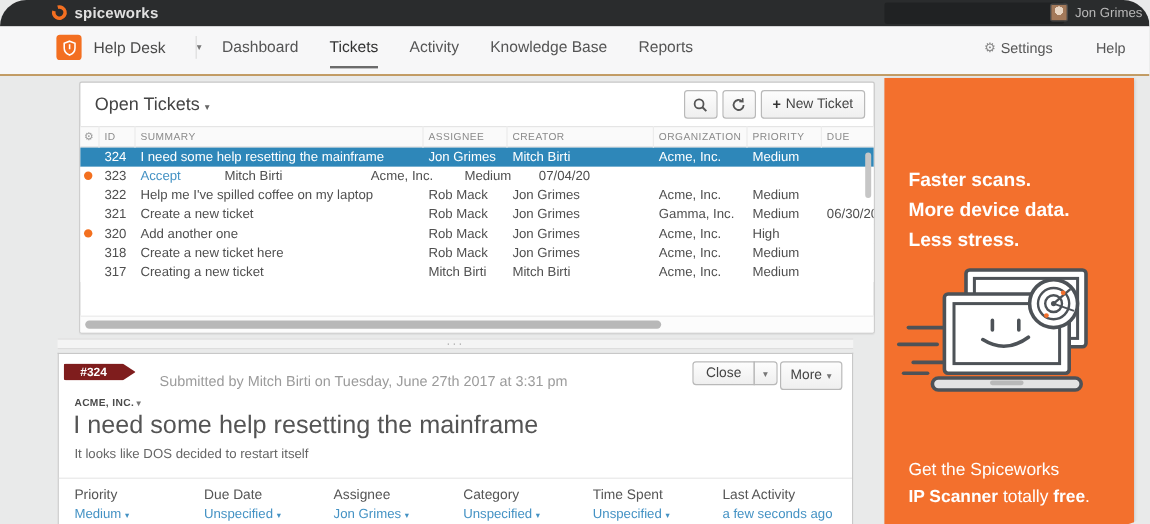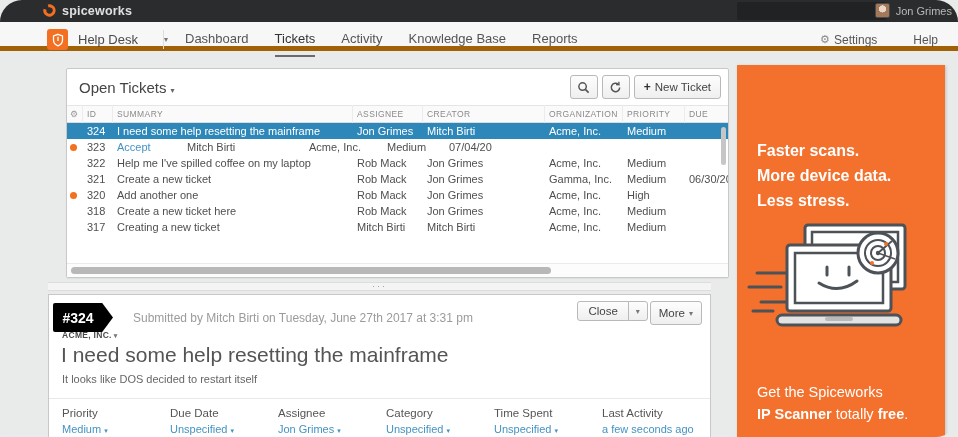--- a/index.html
+++ b/index.html
@@ -10,21 +10,21 @@
   
   #topbar { position:absolute; left:0; top:0; width:958px; height:22px; background:#2a2c2d; }
   .brand { position:absolute; left:42px; top:3px; display:flex; align-items:center; gap:5px; }
   .brand-text { color:#e0e0e0; font-size:12.5px; font-weight:600; letter-spacing:.2px; }
   .topbar-inset { position:absolute; left:737px; top:2px; width:150px; height:18px; background:rgba(0,0,0,.22); border-radius:2px; }
   .topbar-user { position:absolute; right:6px; top:3px; display:flex; align-items:center; gap:6px; }
   .avatar { width:15px; height:15px; border-radius:2px; background:radial-gradient(circle at 50% 38%, #e9d6c4 0 34%, #a3795a 35% 100%); border:1px solid #4a4a4a; }
   .user-name { color:#b9b9b9; font-size:11px; }
 
   
-  #navbar { position:absolute; left:0; top:22px; width:958px; height:29px; background:#f7f7f8; border-bottom:5px solid #a16207; }
+  #navbar { position:absolute; left:0; top:22px; width:958px; height:41px; background:#f7f7f8; border-bottom:1px solid #a16207; }
   .app-group { position:absolute; left:47px; top:0; height:35px; display:flex; align-items:center; gap:10px; }
   .app-icon { width:21px; height:21px; border-radius:3px; background:#f36f21; display:flex; align-items:center; justify-content:center; }
   .app-label { font-size:13px; color:#4a4a4a; }
   .caret { font-size:8px; color:#777; }
   .app-caret { margin-left:16px; }
   .nav-divider { position:absolute; left:163px; top:8px; width:1px; height:19px; background:#ddd; }
   .tabs { position:absolute; left:185px; top:0; height:35px; display:flex; gap:26px; }
   .tab { height:35px; display:flex; align-items:center; font-size:13px; color:#555; border-bottom:2px solid transparent; cursor:pointer; }
   .tab.active { color:#333; border-bottom-color:#6b6b6b; }
   .nav-right { position:absolute; right:20px; top:0; height:35px; display:flex; align-items:center; gap:36px; }
@@ -65,21 +65,21 @@
   .vscroll-thumb { position:absolute; right:2px; top:58px; width:5px; height:38px; background:#c6c6c6; border-radius:3px; }
   .hscroll-track { position:absolute; left:0; right:0; bottom:0; height:14px; background:#fcfcfc; border-top:1px solid #eaeaea; }
   .hscroll-thumb { position:absolute; left:4px; top:3px; width:480px; height:7px; background:#b8b8b8; border-radius:4px; }
 
   
   #resize-handle { position:absolute; left:48px; top:282px; width:663px; height:9px; background:#f4f4f4; border-top:1px solid #ddd; border-bottom:1px solid #ddd; text-align:center; font-size:9px; line-height:6px; color:#999; letter-spacing:2px; cursor:row-resize; }
 
   
   #detail-panel { position:absolute; left:48px; top:294px; width:663px; height:143px; background:#fff; border:1px solid #c8c8c8; border-bottom:none; }
   .detail-header { position:relative; height:30px; }
-  .ticket-badge { position:absolute; left:4px; top:8px; width:60px; height:29px; background:#000000; color:#fff; font-size:14px; font-weight:700; display:flex; align-items:center; justify-content:center; padding-right:10px; clip-path:polygon(0 0, 82% 0, 100% 50%, 82% 100%, 0 100%); border-radius:2px 0 0 2px; }
+  .ticket-badge { position:absolute; left:4px; top:8px; width:60px; height:14px; background:#7f1d1d; color:#fff; font-size:10px; font-weight:700; display:flex; align-items:center; justify-content:center; padding-right:10px; clip-path:polygon(0 0, 82% 0, 100% 50%, 82% 100%, 0 100%); border-radius:2px 0 0 2px; }
   .submitted { position:absolute; left:84px; top:16px; font-size:12px; color:#9b9b9b; }
   .detail-actions { position:absolute; right:8px; top:6px; display:flex; }
   .close-btn { height:20px; padding:0 10px; border-radius:3px 0 0 3px; }
   .close-caret-btn { height:20px; width:20px; border-radius:0 3px 3px 0; margin-left:-1px; }
   .more-btn { height:24px; padding:0 8px; margin-left:2px; gap:4px; }
   .org-row { margin:5px 0 0 13px; font-size:8.5px; font-weight:700; color:#4a4a4a; letter-spacing:.3px; }
   .org-row .caret { font-size:7px; margin-left:2px; }
   .detail-title { margin:3px 0 0 12px; font-size:21px; color:#545454; }
   .detail-desc { margin:6px 0 0 13px; font-size:11px; color:#666; }
   .detail-divider { margin-top:13px; border-top:1px solid #e8e8e8; }

